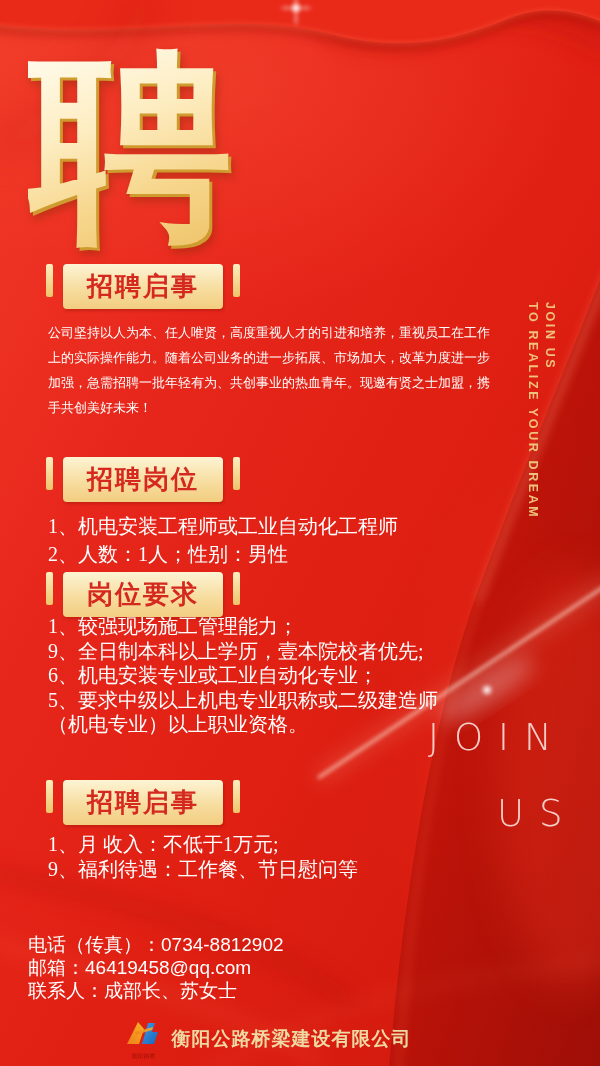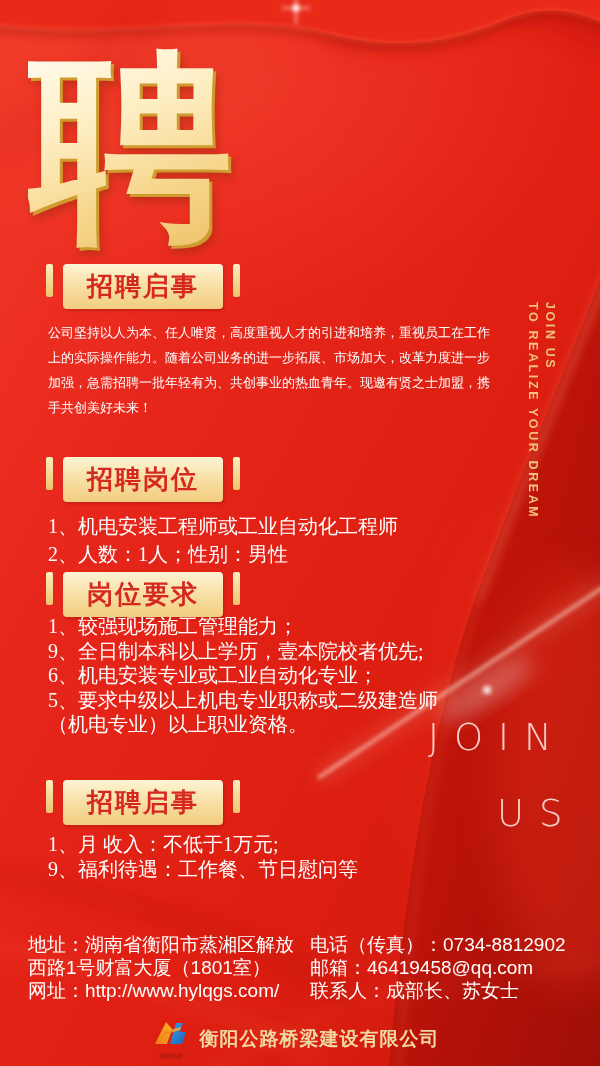--- a/index.html
+++ b/index.html
@@ -66,21 +66,21 @@
   .pos-list{top:512px;line-height:28px;}
   .req-list{top:614px;width:412px;line-height:24.5px;word-break:break-all;}
   .sal-list{top:832px;line-height:24.5px;}
 
   
   .contact{position:absolute;left:28px;top:933px;display:flex;color:#fff;font-size:19px;line-height:23px;}
   .c-col1{width:282px;}
   .c-col2{width:280px;}
 
   
-  .footer{position:absolute;left:0;top:1018px;width:536px;display:flex;justify-content:center;align-items:center;gap:9px;padding-left:28px;}
+  .footer{position:absolute;left:0;top:1018px;width:536px;display:flex;justify-content:center;align-items:center;gap:9px;}
   .logo{position:relative;width:38px;height:42px;display:inline-block;}
   .logo-sub{
     position:absolute;left:0;bottom:0;width:38px;text-align:center;
     font-size:6px;color:#a31009;letter-spacing:0;line-height:7px;white-space:nowrap;
   }
   .company{
     font-size:19px;letter-spacing:1px;color:#efd9a2;font-weight:bold;
   }
 </style>
 </head>
@@ -184,25 +184,20 @@
     <span class="bar"></span>
     <span class="sec-box">招聘启事</span>
     <span class="bar"></span>
   </div>
   <div class="list sal-list">
     <div class="li">1、月 收入：不低于1万元;</div>
     <div class="li">9、福利待遇：工作餐、节日慰问等</div>
   </div>
 
   <div class="contact">
-    <div class="c-col1">
-      <div>地址：湖南省衡阳市蒸湘区解放</div>
-      <div>西路1号财富大厦（1801室）</div>
-      <div>网址：http://www.hylqgs.com/</div>
-    </div>
     <div class="c-col2">
       <div>电话（传真）：0734-8812902</div>
       <div>邮箱：46419458@qq.com</div>
       <div>联系人：成部长、苏女士</div>
     </div>
   </div>
 
   <div class="footer">
     <span class="logo">
       <svg width="38" height="34" viewBox="0 0 38 34">

